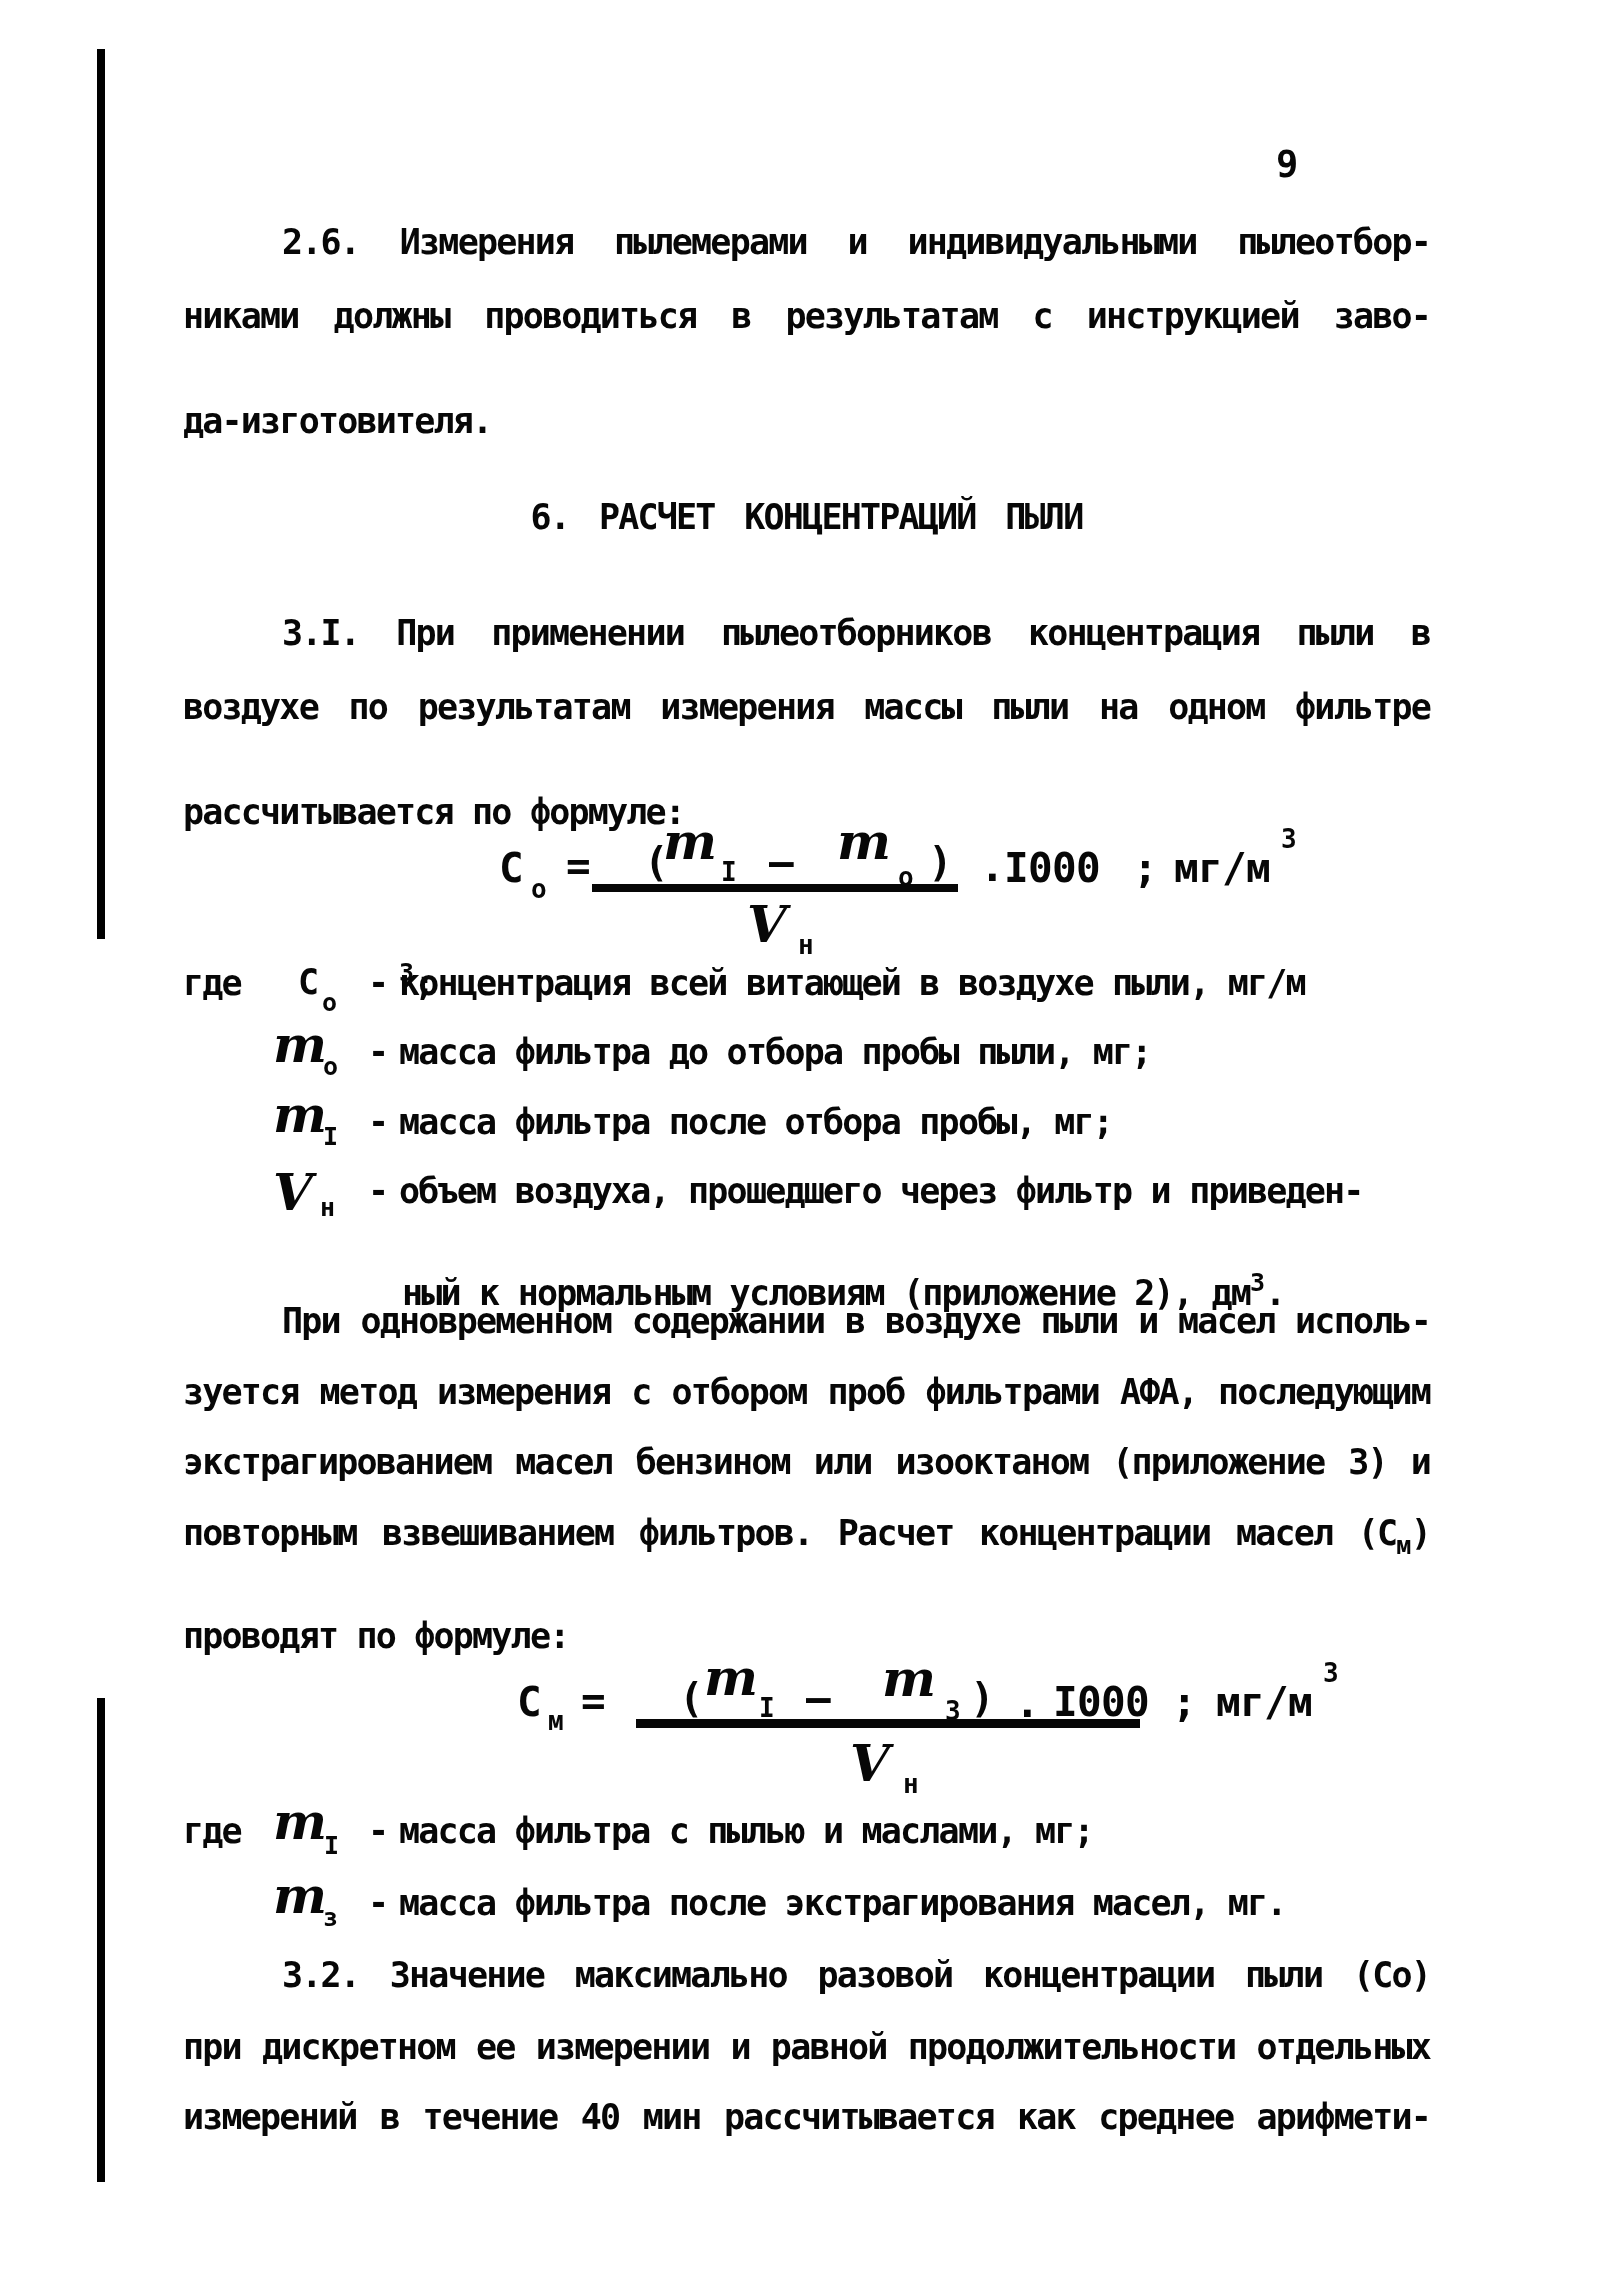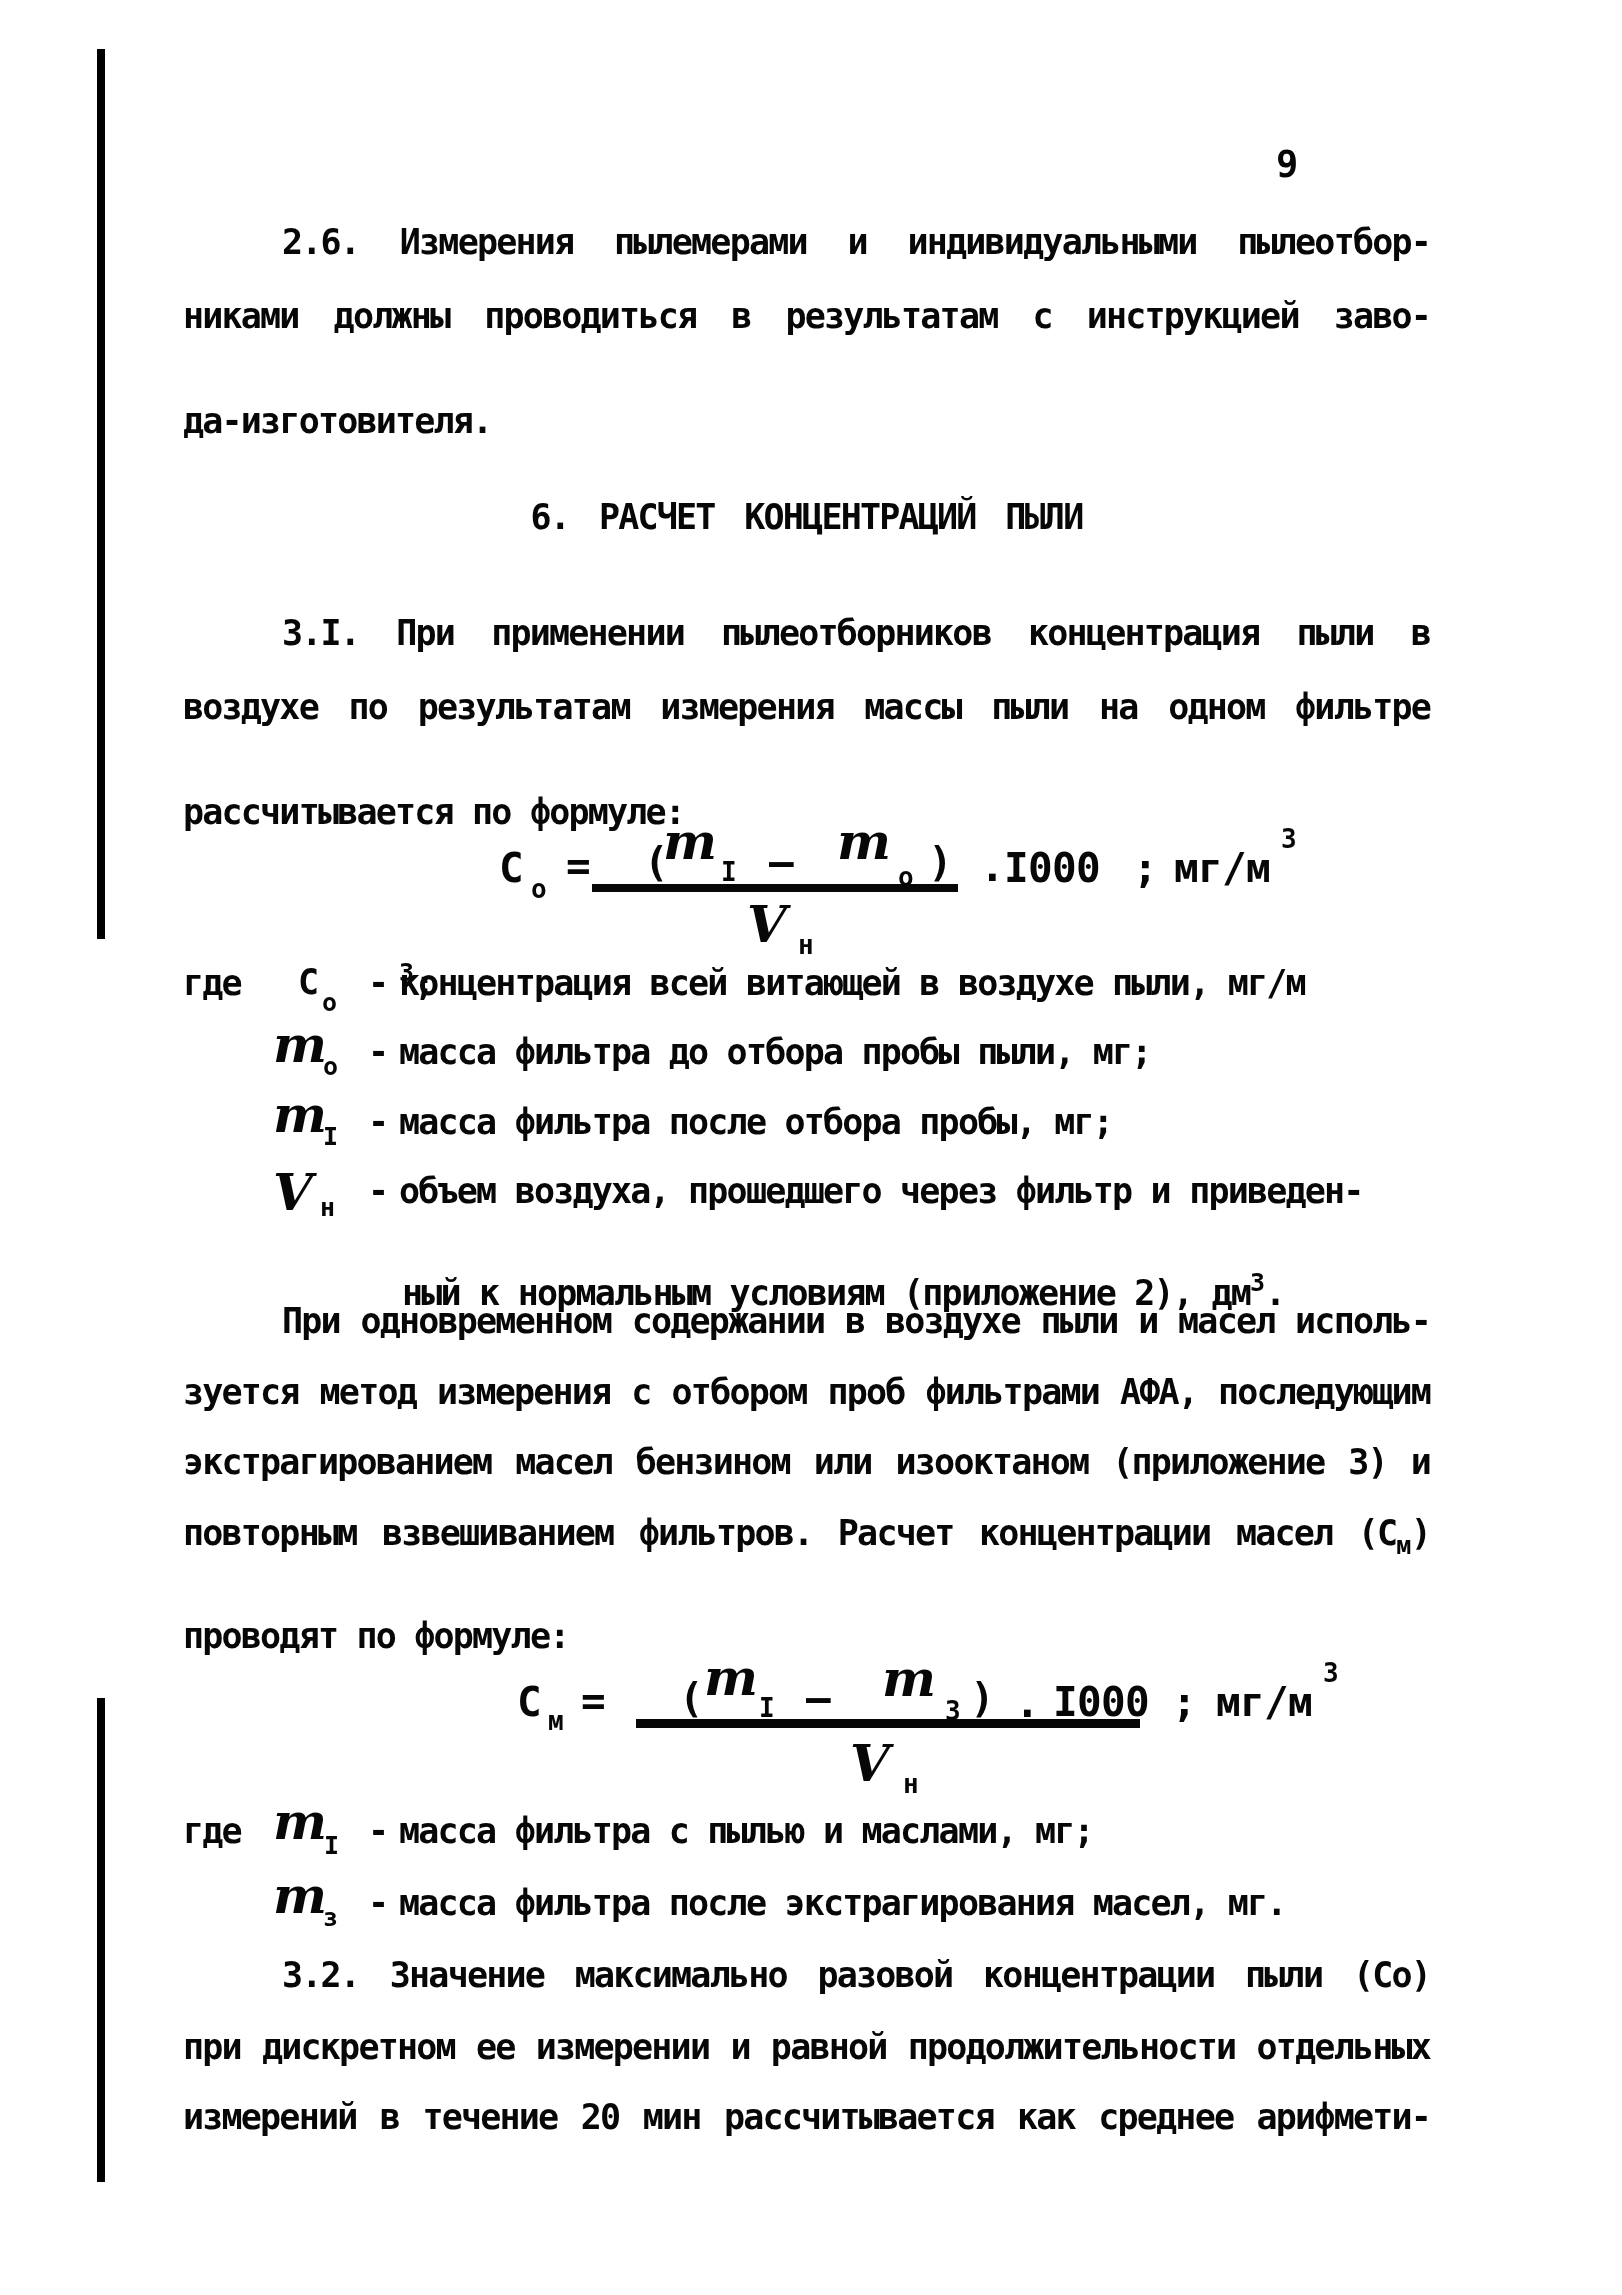--- a/index.html
+++ b/index.html
@@ -152,16 +152,16 @@
 
   <div class="wrow" style="top:1883px;">
     <span class="sym" style="left:90px;top:-18.3px;">m</span>
     <span class="wsub" style="left:140px;top:19.6px;">з</span>
     <span class="wdash">-</span>
     <span class="wtxt">масса фильтра после экстрагирования масел, мг.</span>
   </div>
 
   <div class="ln ind" style="top:1955px;">3.2. Значение максимально разовой концентрации пыли (Со)</div>
   <div class="ln" style="top:2027px;">при дискретном ее измерении и равной продолжительности отдельных</div>
-  <div class="ln" style="top:2097px;">измерений в течение 20 мин рассчитывается как среднее арифмети-</div>
+  <div class="ln" style="top:2097px;">измерений в течение 40 мин рассчитывается как среднее арифмети-</div>
 
 </div>
 
 
 </body></html>

